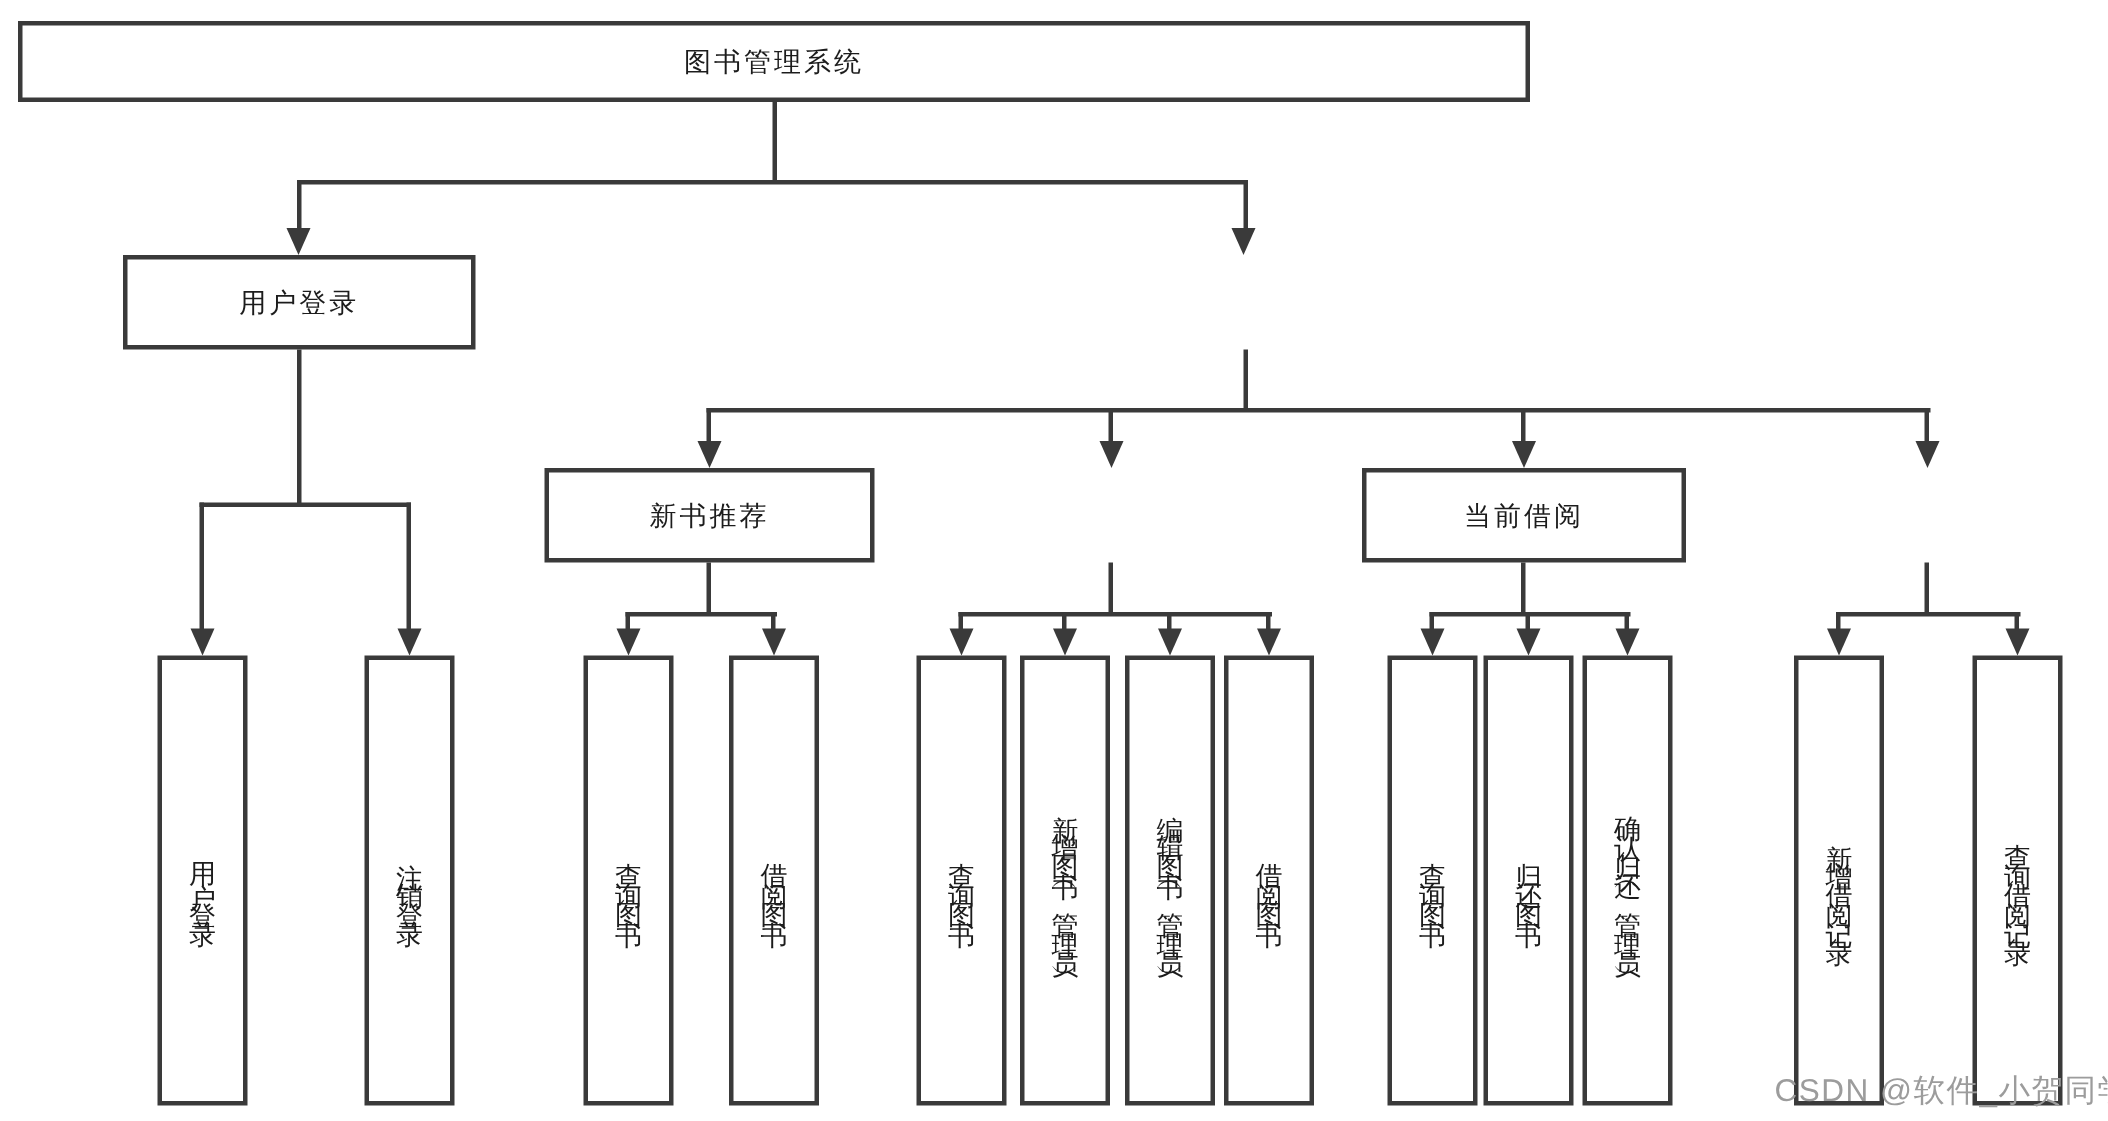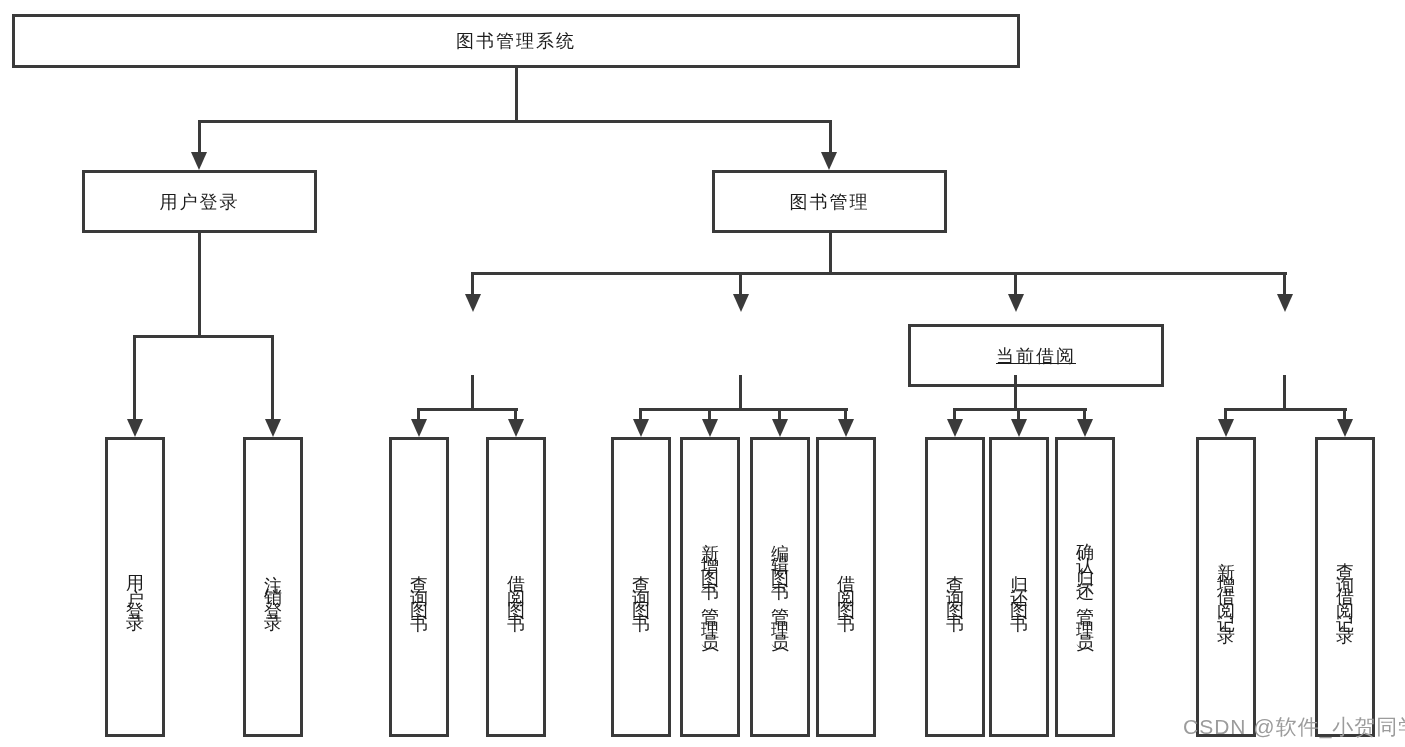--- a/index.html
+++ b/index.html
@@ -60,23 +60,23 @@
   }
 </style>
 </head>
 <body>
 
 <div class="canvas" id="canvas">
 
   <div class="node hnode" style="left:12px; top:14px; width:1008px; height:54px;">图书管理系统</div>
 
   <div class="node hnode" style="left:82px; top:170px; width:235px; height:63px;">用户登录</div>
-  <div class="node hnode" style="left:712px; top:170px; width:235px; height:63px;">图书管理</div>
 
-  <div class="node hnode" style="left:908px; top:324px; width:256px; height:63px;text-decoration:underline;">当前借阅</div>
+  <div class="node hnode" style="left:363px; top:312px; width:220px; height:63px;">新书推荐</div>
+  <div class="node hnode" style="left:908px; top:312px; width:216px; height:63px;">当前借阅</div>
 
   <div class="node vnode" style="left:105px;">用户登录</div>
   <div class="node vnode" style="left:243px;">注销登录</div>
 
   <div class="node vnode" style="left:389px;">查询图书</div>
   <div class="node vnode" style="left:486px;">借阅图书</div>
 
   <div class="node vnode" style="left:611px;">查询图书</div>
   <div class="node vnode" style="left:680px;">新增图书（管理员）</div>
   <div class="node vnode" style="left:750px;">编辑图书（管理员）</div>

